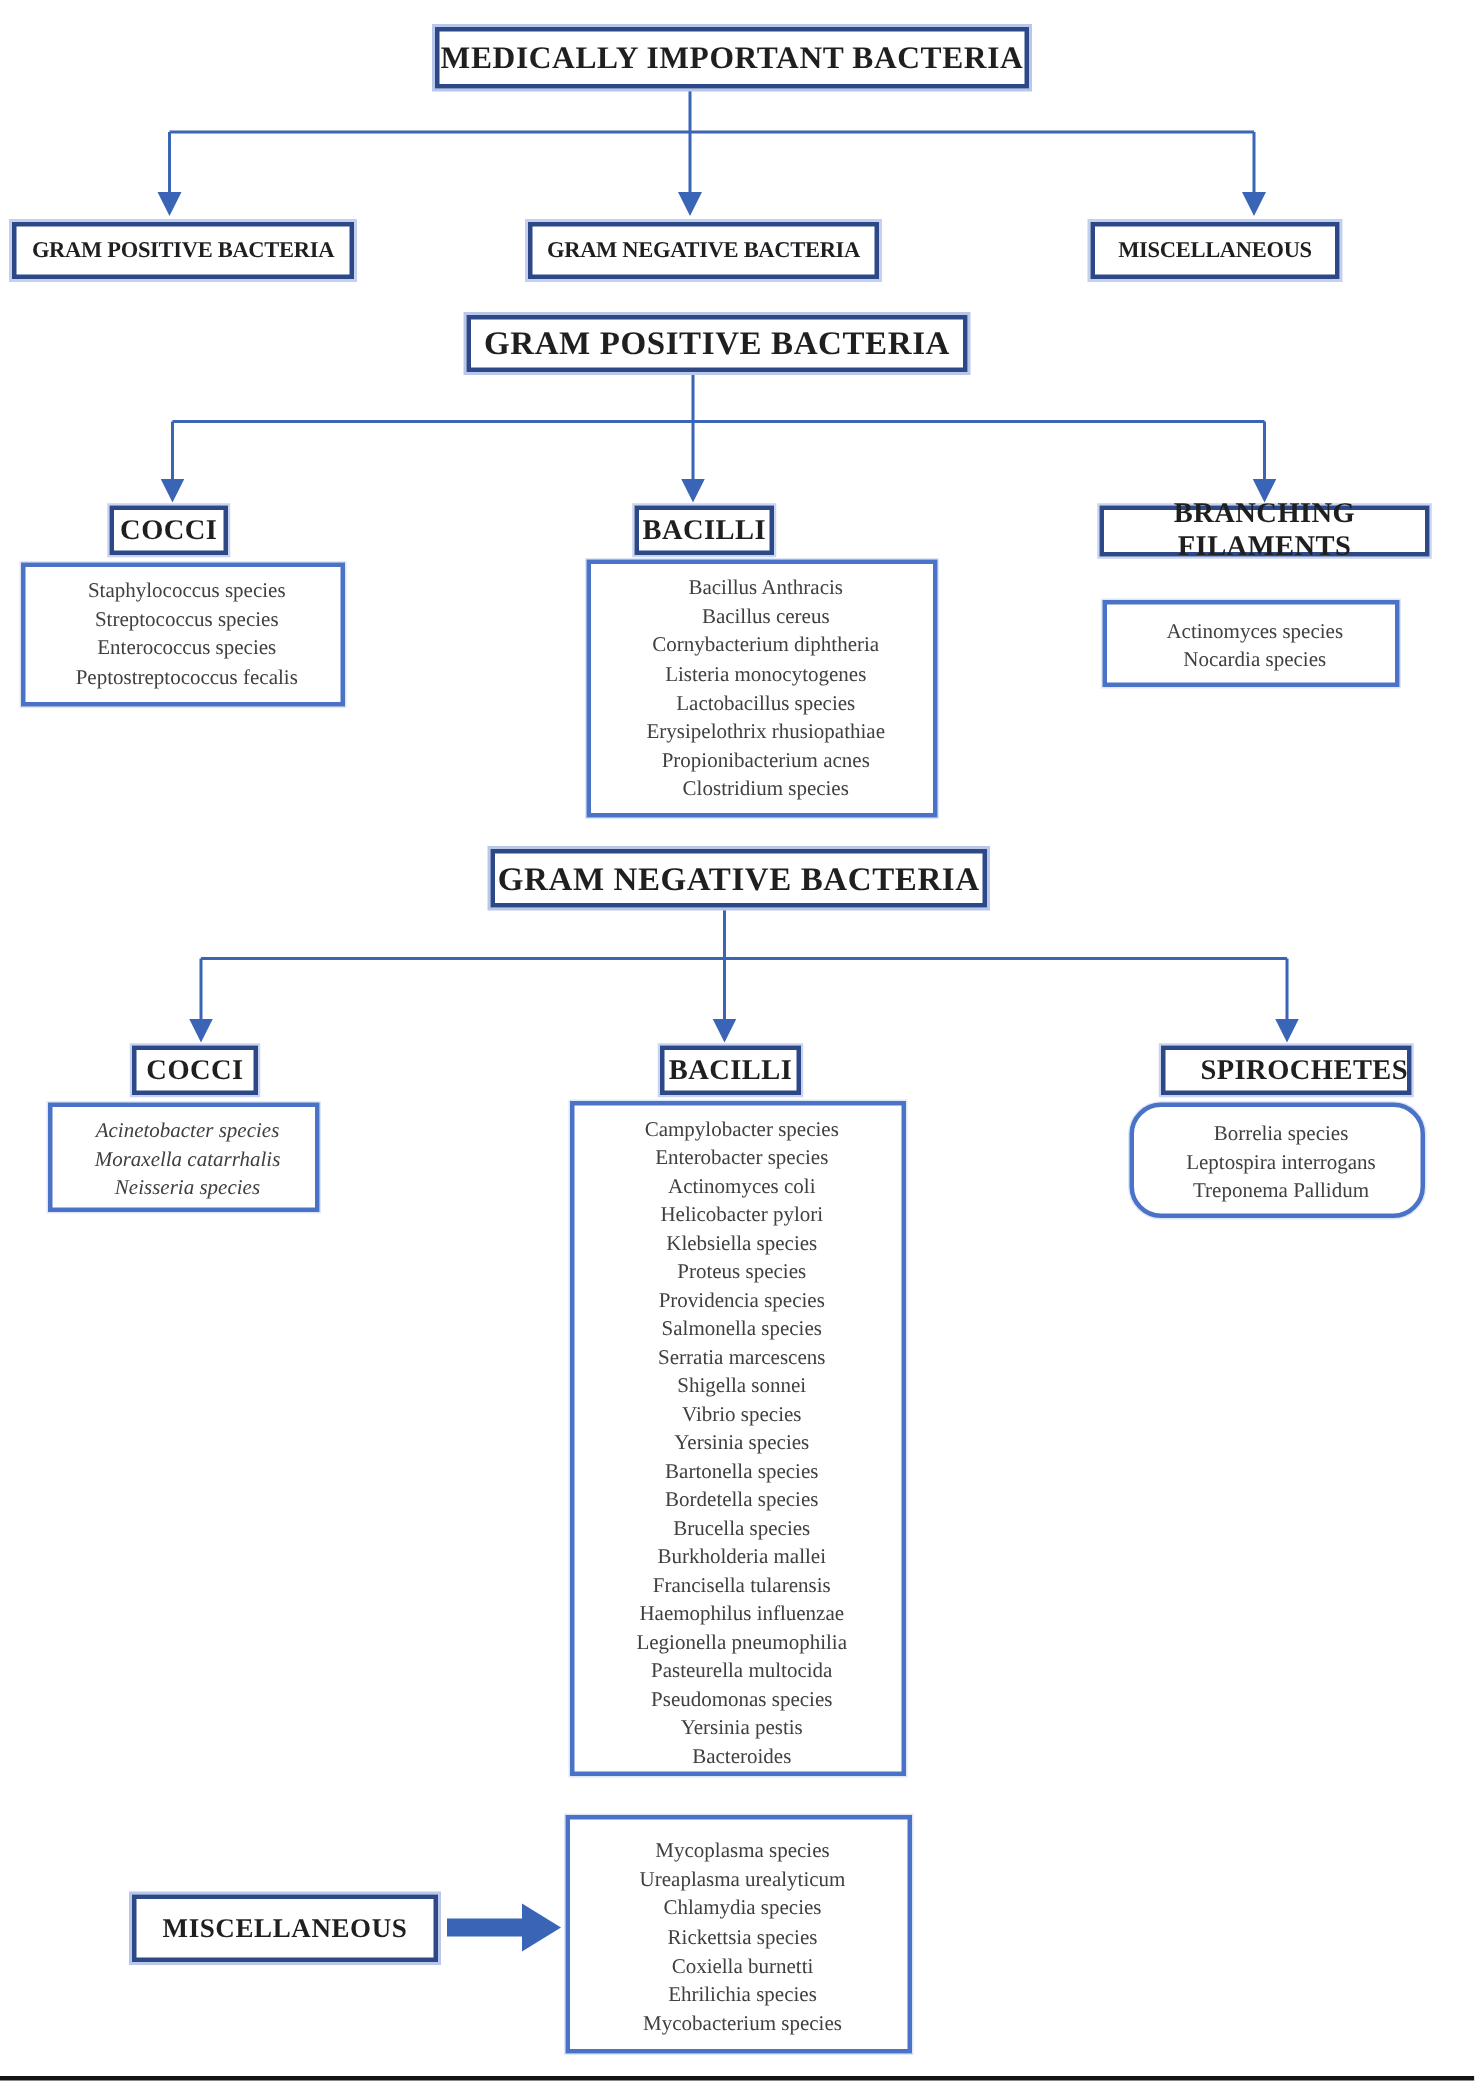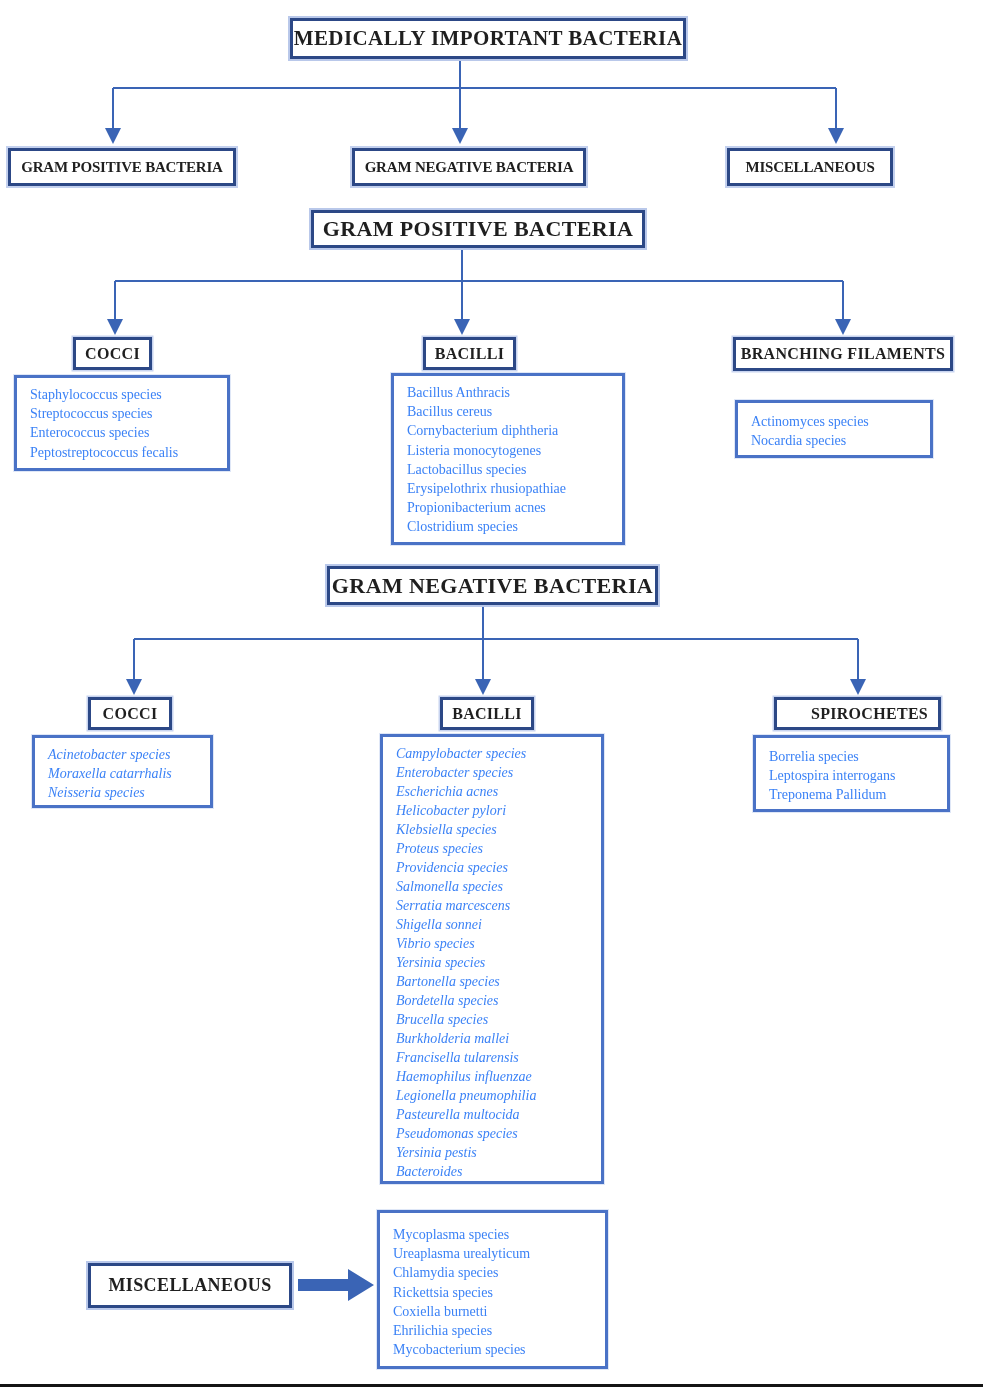--- a/index.html
+++ b/index.html
@@ -17,49 +17,49 @@
   .hdr {
     border:3px solid #2c4886; box-shadow:0 0 0 2px #b9c8ea;
     font-weight:bold; letter-spacing:0.4px;
   }
   .lvl2 {
     border:3px solid #2c4886; box-shadow:0 0 0 2px #c3d0ee;
     font-weight:700; font-size:15px; letter-spacing:-0.2px;
   }
   .sub {
     border:3px solid #2c4886; box-shadow:0 0 0 1.5px #c8d4f0;
-    font-weight:600; font-size:16px; letter-spacing:0.3px;
+    font-weight:600; font-size:19px; letter-spacing:0.3px;
   }
   .list {
     border:3px solid #4a72c6; box-shadow:0 0 0 1px #dfe7f7;
     display:block; text-align:left; padding:7px 8px 0 13px;
   }
-  .list-line { font-size:14px; line-height:19.2px; white-space:nowrap; color:#3b82f6; }
-  #gn-bacilli-list .list-line { line-height:19px;font-style:italic; }
+  .list-line { font-size:14px; line-height:19.2px; white-space:nowrap; color:#404040;text-align:center; }
+  #gn-bacilli-list .list-line { line-height:19px; }
 
   #title-box      { left:290px; top:18px;  width:396px; height:41px; font-size:21px; }
   #l2-gp          { left:8px;   top:148px; width:228px; height:38px; }
   #l2-gn          { left:352px; top:148px; width:234px; height:38px; }
   #l2-misc        { left:727px; top:148px; width:166px; height:38px; }
 
   #gp-header      { left:311px; top:210px; width:334px; height:38px; font-size:22px; }
   #gp-cocci-h     { left:73px;  top:337px; width:79px;  height:33px; }
   #gp-bacilli-h   { left:423px; top:337px; width:93px;  height:33px; }
   #gp-bf-h        { left:733px; top:337px; width:220px; height:34px; }
   #gp-cocci-list  { left:14px;  top:375px; width:216px; height:96px; }
   #gp-bacilli-list{ left:363px; top:373px; width:234px; height:172px;margin-left:28px; }
   #gp-bf-list     { left:735px; top:400px; width:198px; height:58px; padding-top:9px; }
 
   #gn-header      { left:327px; top:566px; width:331px; height:39px; font-size:22px; }
   #gn-cocci-h     { left:88px;  top:697px; width:84px;  height:33px; }
   #gn-bacilli-h   { left:440px; top:697px; width:94px;  height:33px; }
   #gn-spiro-h     { left:774px; top:697px; width:167px; height:33px;padding-left:24px; }
   #gn-cocci-list  { left:32px;  top:735px; width:181px; height:73px;font-style:italic; }
   #gn-bacilli-list{ left:380px; top:734px; width:224px; height:450px; }
-  #gn-spiro-list  { left:753px; top:735px; width:197px; height:77px; padding-top:9px; }
+  #gn-spiro-list  { left:753px; top:735px; width:197px; height:77px; padding-top:9px;border-radius:21px; }
 
   #misc-box       { left:88px;  top:1263px; width:204px; height:45px; font-size:18px; }
   #misc-list      { left:377px; top:1210px; width:231px; height:159px; padding-top:12px; }
 
   #bottom-line    { position:absolute; left:0; top:1384px; width:983px; height:3px;
                     background:#141414; z-index:1; }
 </style>
 </head>
 <body>
 
@@ -131,21 +131,21 @@
   <div class="box sub" id="gn-bacilli-h">BACILLI</div>
   <div class="box sub" id="gn-spiro-h">SPIROCHETES</div>
   <div class="box list" id="gn-cocci-list">
       <div class="list-line">Acinetobacter species</div>
       <div class="list-line">Moraxella catarrhalis</div>
       <div class="list-line">Neisseria species</div>
     </div>
   <div class="box list" id="gn-bacilli-list">
       <div class="list-line">Campylobacter species</div>
       <div class="list-line">Enterobacter species</div>
-      <div class="list-line">Escherichia acnes</div>
+      <div class="list-line">Actinomyces coli</div>
       <div class="list-line">Helicobacter pylori</div>
       <div class="list-line">Klebsiella species</div>
       <div class="list-line">Proteus species</div>
       <div class="list-line">Providencia species</div>
       <div class="list-line">Salmonella species</div>
       <div class="list-line">Serratia marcescens</div>
       <div class="list-line">Shigella sonnei</div>
       <div class="list-line">Vibrio species</div>
       <div class="list-line">Yersinia species</div>
       <div class="list-line">Bartonella species</div>

